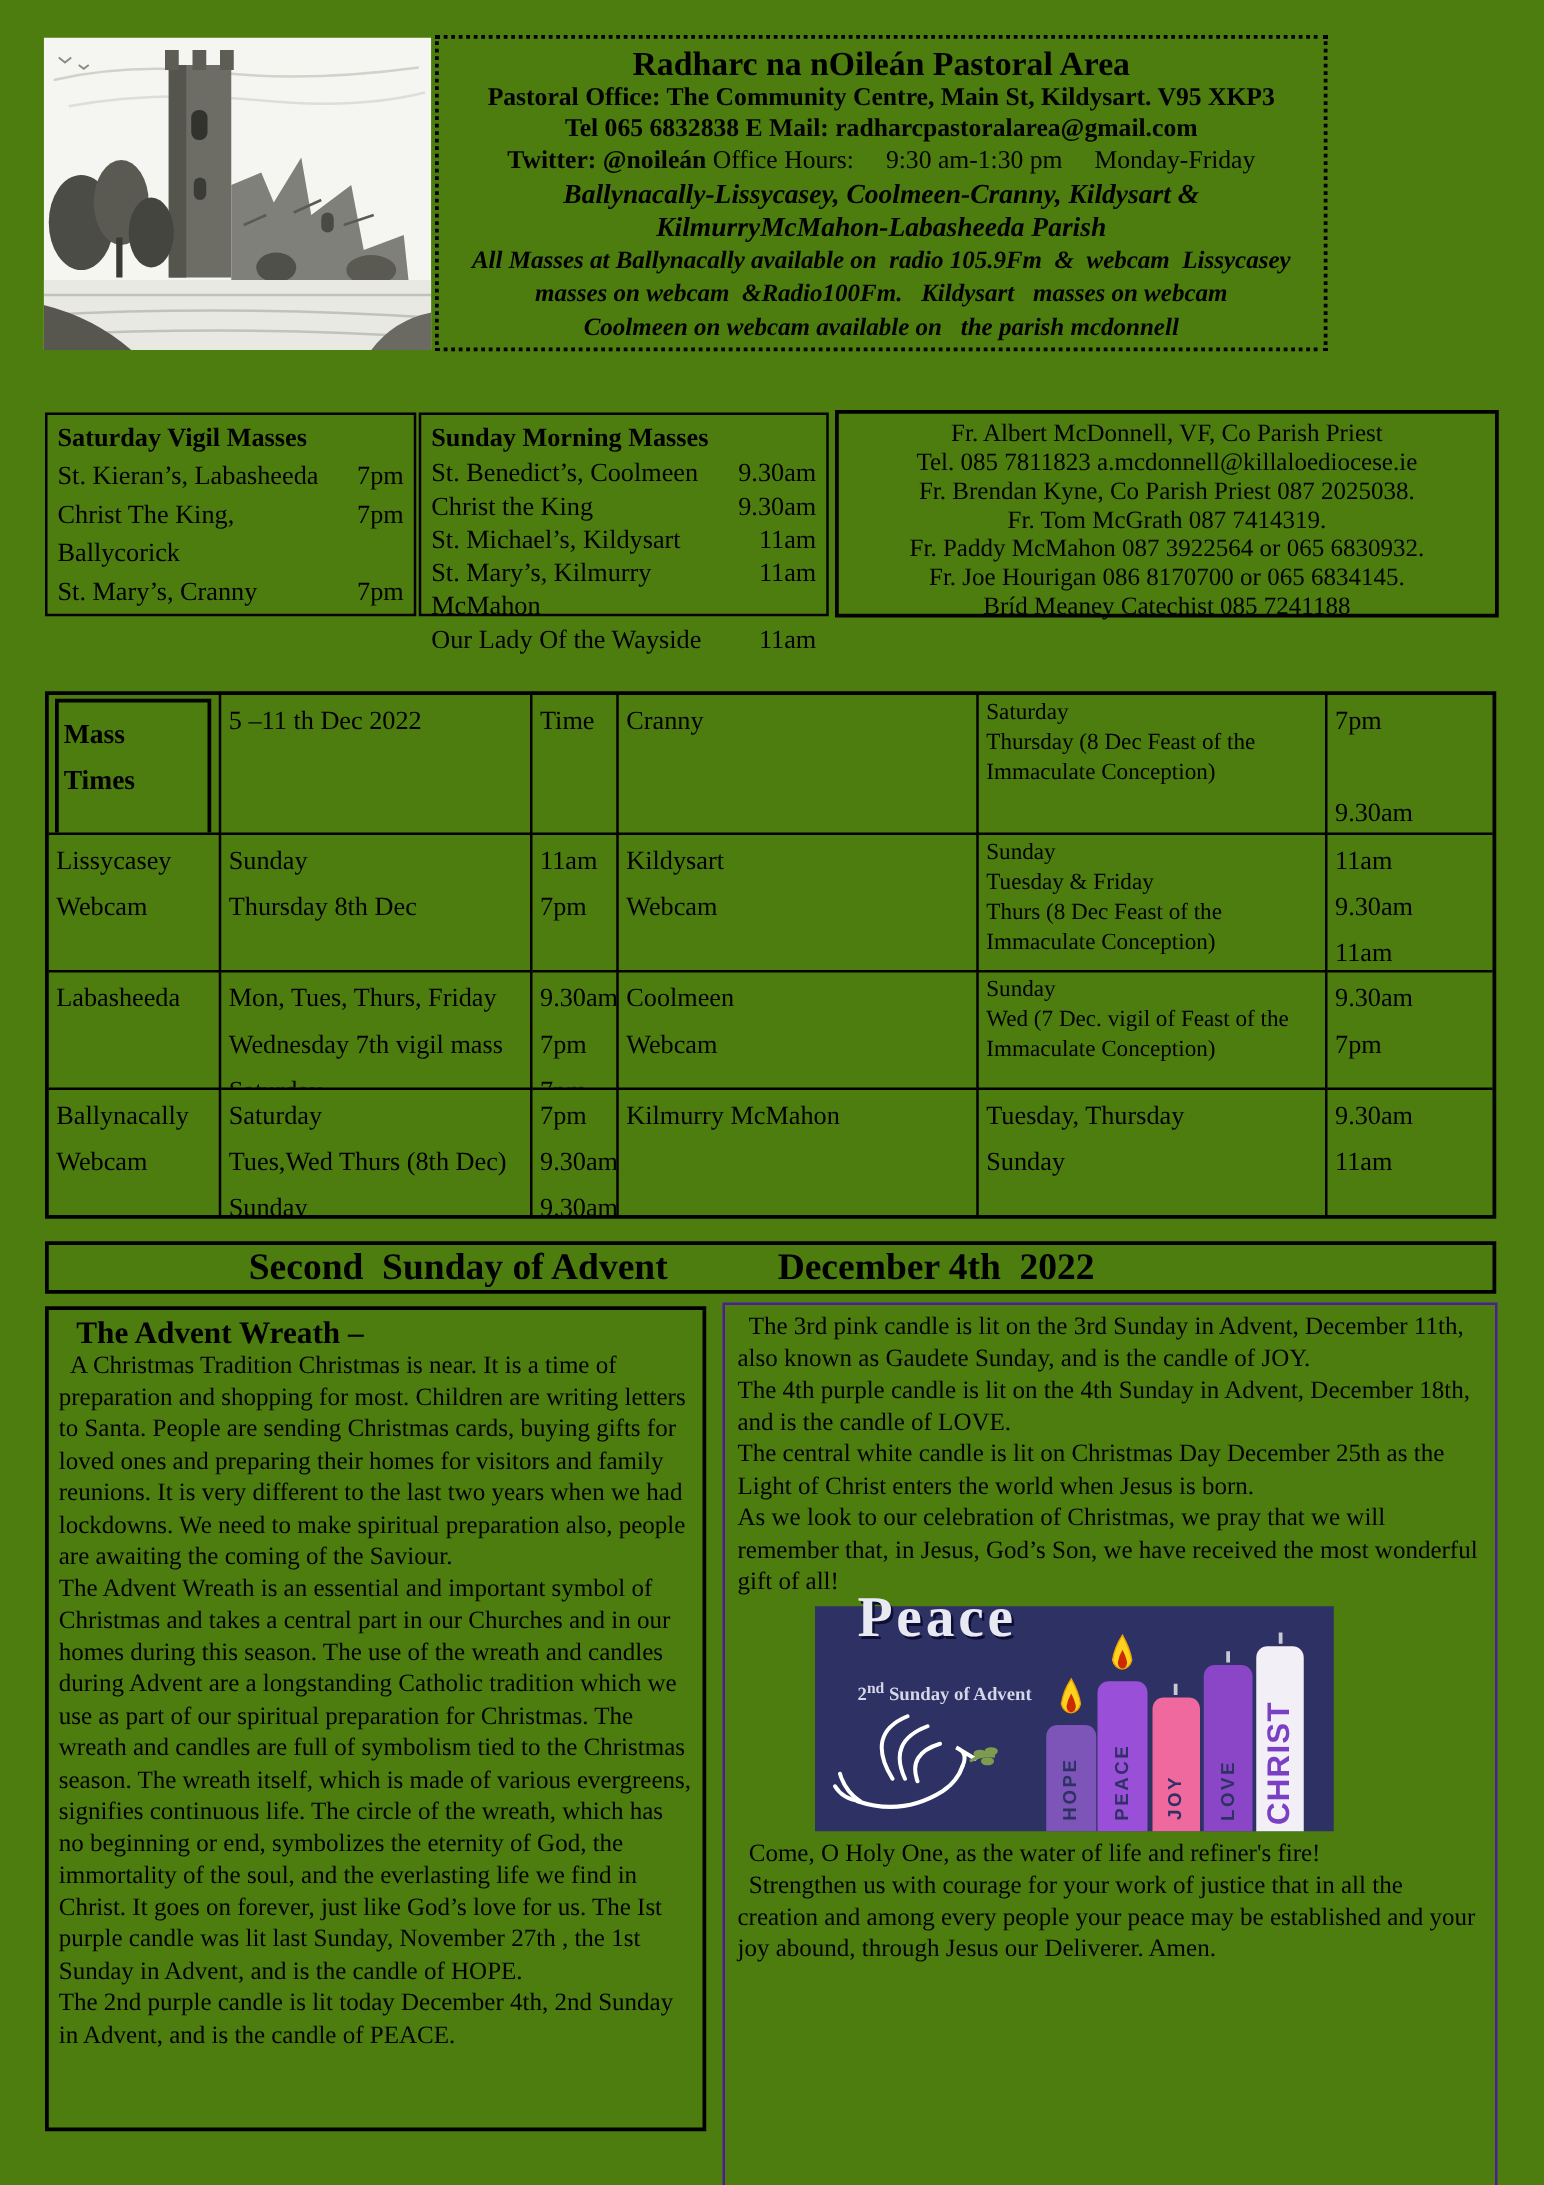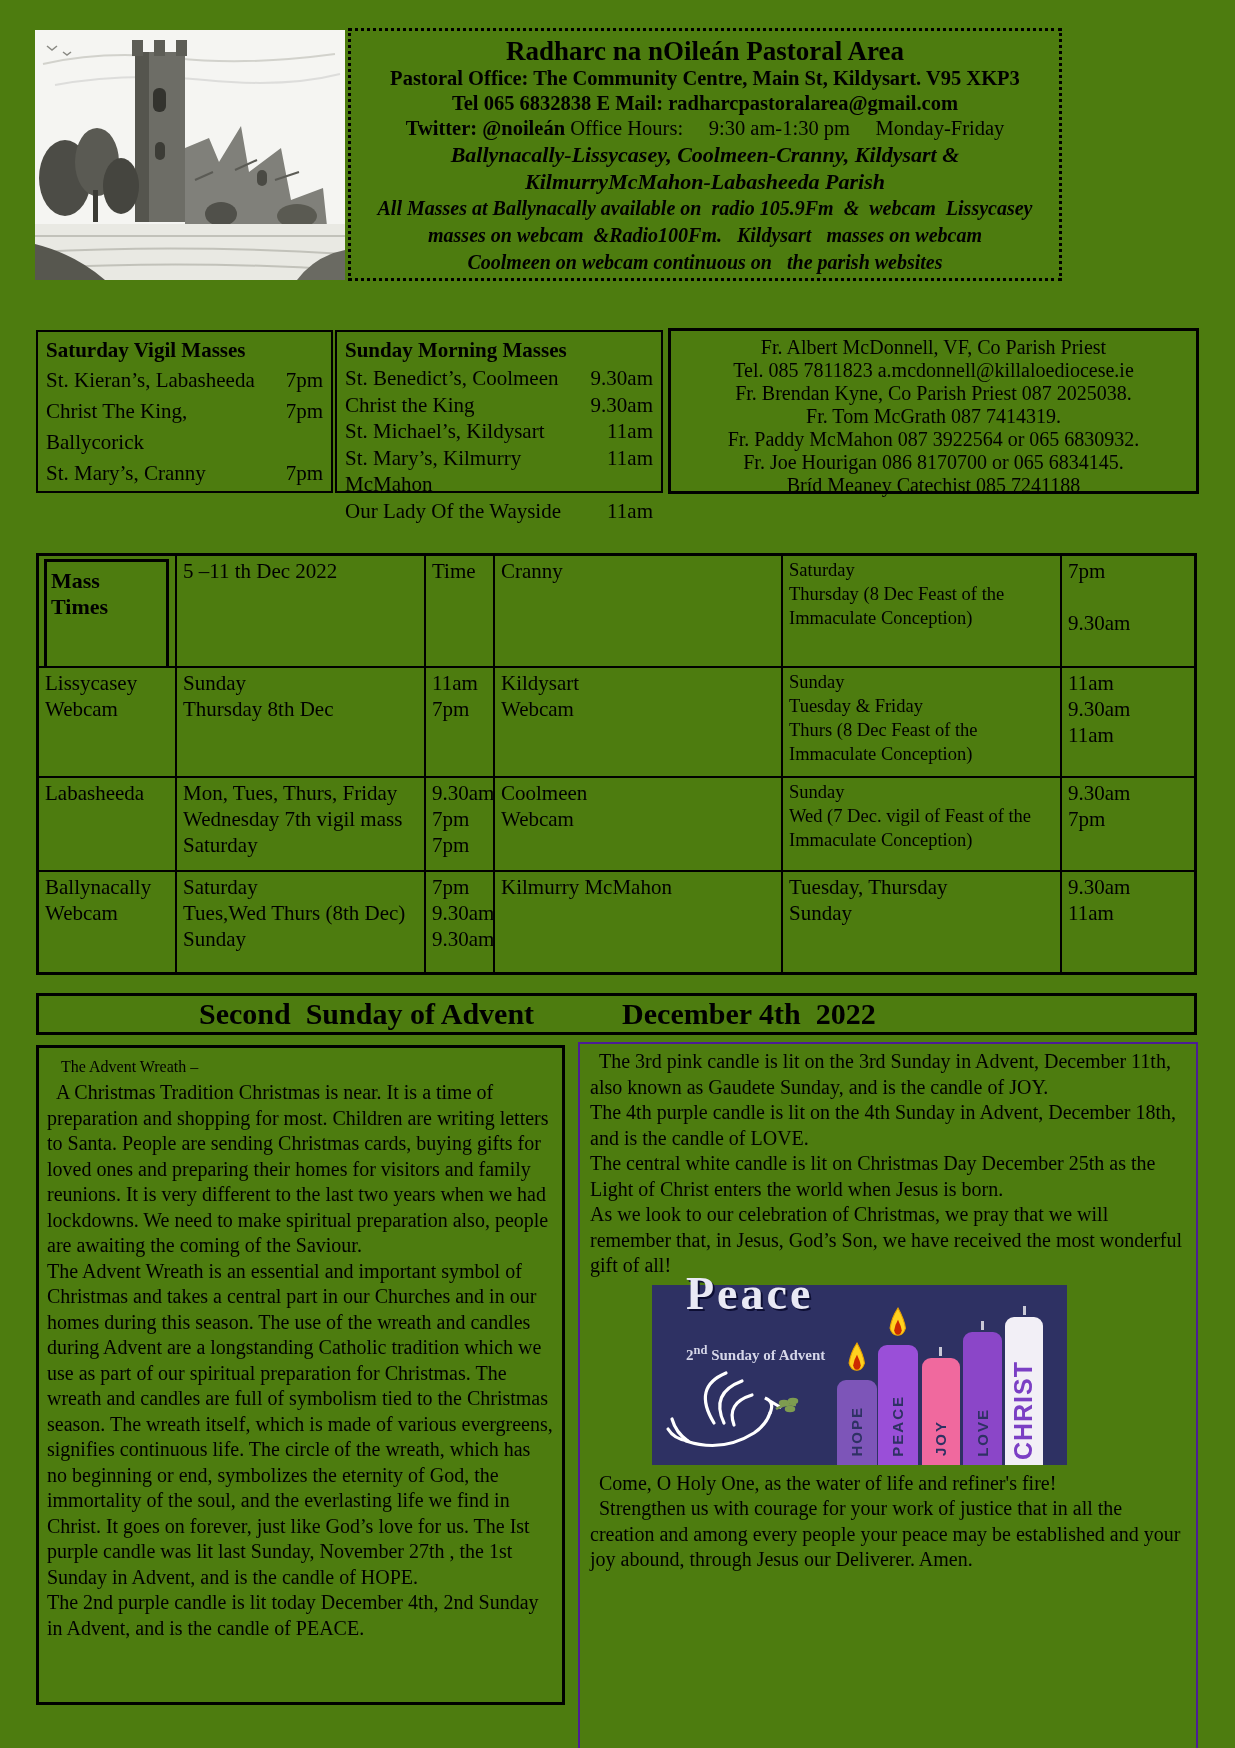--- a/index.html
+++ b/index.html
@@ -31,37 +31,37 @@
   .mass-line{display:flex;justify-content:space-between;font-size:21px;}
   .vigil-box .mass-line{line-height:31px;}
   .sunday-box .mass-line{line-height:26.5px;}
 
   
   .mass-table{position:absolute;left:36px;top:553px;width:1161px;height:422px;border:3px solid #000;
               box-sizing:border-box;display:grid;
               grid-template-columns:138px 249px 69px 288px 279px 132px;
               grid-template-rows:112px 110px 94px 100px;}
   .cell{border-right:2px solid #000;border-bottom:2px solid #000;padding:2px 6px;font-size:21px;
-        line-height:26px;white-space:pre-line;overflow:hidden;}
+        line-height:37px;white-space:pre-line;overflow:hidden;}
   .cell.last-col{border-right:none;}
   .cell.last-row{border-bottom:none;}
   .cell.small{font-size:18.5px;line-height:24px;}
   .mt-inner{border:3px solid #000;font-weight:bold;font-size:22px;padding:6px 4px 66px 4px;
             margin:1px 0 0 -1px;}
 
   
   .banner{position:absolute;left:36px;top:993px;width:1161px;height:42px;border:3px solid #000;
           box-sizing:border-box;display:flex;align-items:center;font-size:30px;font-weight:bold;}
   .banner-left{margin-left:160px;}
   .banner-right{margin-left:88px;}
 
   
   .left-article{position:absolute;left:36px;top:1045px;width:529px;height:660px;border:3px solid #000;
                 box-sizing:border-box;padding:5px 8px;font-size:20px;line-height:25.5px;}
-  .left-article .title{font-weight:normal;font-size:16px;padding-left:14px;line-height:27px;}
+  .left-article .title{font-weight:bold;font-size:25px;padding-left:14px;line-height:27px;}
   .right-article{position:absolute;left:578px;top:1042px;width:620px;height:802px;border:2px solid #4c1d95;
                  box-sizing:border-box;padding:5px 10px;font-size:20px;line-height:25.5px;}
   .para{margin:0;}
   .indent{text-indent:9px;}
 
   
   .advent-img{position:relative;width:415px;height:180px;background:#2e3163;margin:6px 0 6px 62px;}
   .peace-title{position:absolute;left:34px;top:-4px;font-size:46px;font-weight:bold;color:#e9e9f4;
                letter-spacing:3px;text-shadow:2px 2px 0 #0d0e33;}
   .peace-sub{position:absolute;left:34px;top:53px;font-size:15px;font-weight:bold;color:#d5d6e8;}
@@ -122,21 +122,21 @@
 
   <div class="header-box">
     <div class="h-title">Radharc na nOileán Pastoral Area</div>
     <div class="h-line">Pastoral Office: The Community Centre, Main St, Kildysart. V95 XKP3</div>
     <div class="h-line">Tel 065 6832838  E Mail: radharcpastoralarea@gmail.com</div>
     <div class="h-line"><span class="b pre">Twitter: @noileán</span><span class="reg pre"> Office Hours:     9:30 am-1:30 pm     Monday-Friday</span></div>
     <div class="h-parish">Ballynacally-Lissycasey, Coolmeen-Cranny, Kildysart &amp;</div>
     <div class="h-parish">KilmurryMcMahon-Labasheeda Parish</div>
     <div class="h-italic pre">All Masses at Ballynacally available on  radio 105.9Fm  &amp;  webcam  Lissycasey</div>
     <div class="h-italic pre">masses on webcam  &amp;Radio100Fm.   Kildysart   masses on webcam</div>
-    <div class="h-italic pre">Coolmeen on webcam continuous on   the parish websites</div>
+    <div class="h-italic pre">Coolmeen on webcam available on   the parish mcdonnell</div>
   </div>
 
 
   <div class="info-box vigil-box">
     <div class="box-title">Saturday Vigil Masses</div>
     <div class="mass-line">
         <span>St. Kieran’s, Labasheeda</span>
         <span>7pm</span>
       </div>
     <div class="mass-line">

